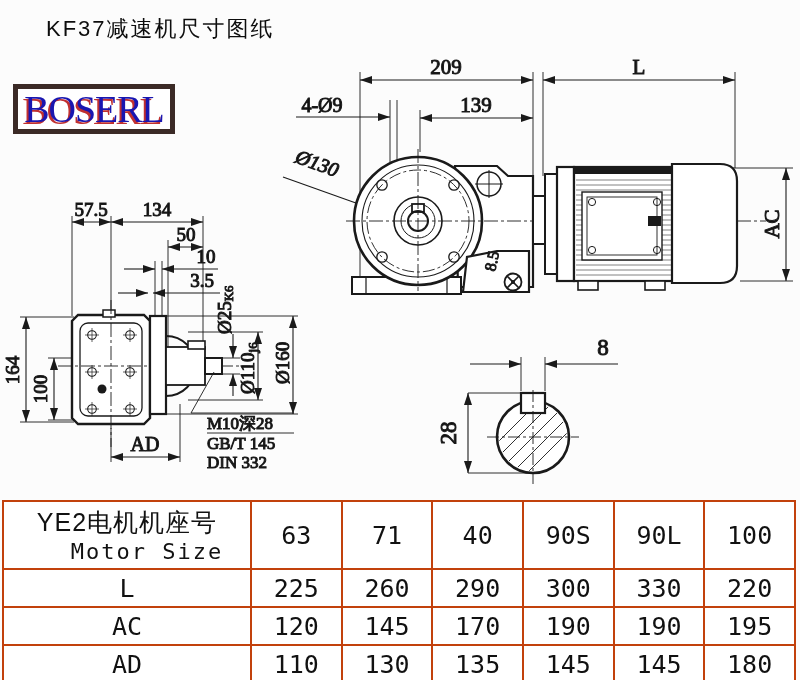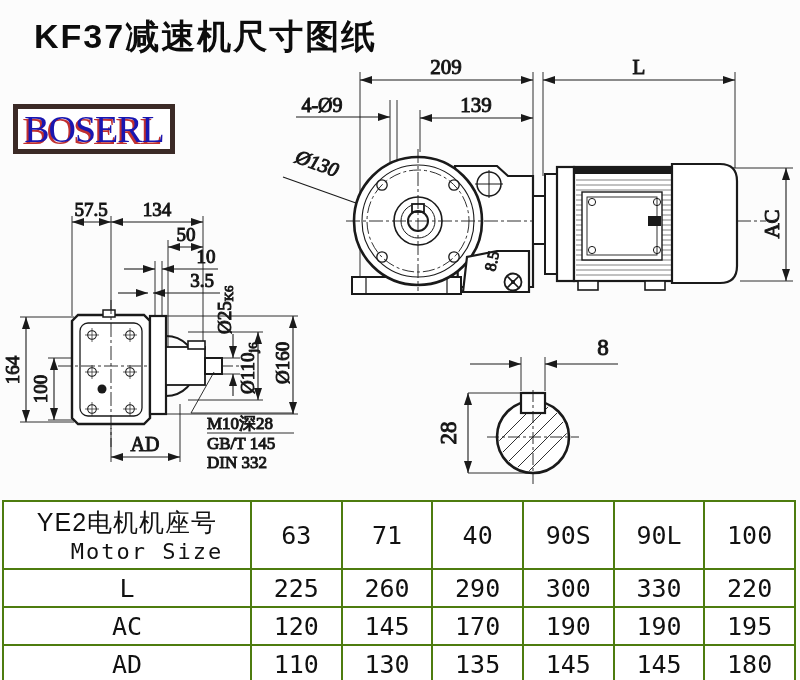--- a/index.html
+++ b/index.html
@@ -1,27 +1,27 @@
 <!DOCTYPE html>
 <html><head>
 <meta charset="utf-8">
 <style>
   html,body{margin:0;padding:0;}
   #stage{position:relative;width:800px;height:680px;background:#fcfcfc;overflow:hidden;
          font-family:"Liberation Sans",sans-serif;color:#111;}
-  #title{position:absolute;left:34px;top:14px;font-size:34px;font-weight:700;letter-spacing:2px;color:#0d0d0d;}
+  #title{position:absolute;left:46px;top:14px;font-size:22px;font-weight:400;letter-spacing:2px;color:#0d0d0d;}
   #logo{position:absolute;left:13px;top:84px;width:152px;height:40px;border:5px solid #3b2a26;
-        background:#fff;display:flex;align-items:center;justify-content:center;margin-top:20px;}
+        background:#fff;display:flex;align-items:center;justify-content:center;}
   #logo span{font-family:"Liberation Serif",serif;font-size:38px;line-height:38px;color:#1a16b0;
         text-shadow:-2px 2px 0 #c03030;letter-spacing:-1px;}
   svg{position:absolute;left:0;top:0;}
   svg text{font-family:"Liberation Serif",serif;fill:#111;}
   
   #spec{position:absolute;left:2px;top:500px;width:794px;border-collapse:collapse;table-layout:fixed;}
-  #spec td{border:2px solid #4d7c0f;text-align:center;vertical-align:middle;background:#fff;
+  #spec td{border:2px solid #c2410c;text-align:center;vertical-align:middle;background:#fff;
         font-family:"DejaVu Sans Mono",monospace;font-size:25px;height:36px;padding:0;}
   #spec tr.hdr td{height:66px;}
   .hdr-zh{font-family:"Liberation Sans",sans-serif;font-size:25px;letter-spacing:1px;}
   .hdr-en{font-family:"DejaVu Sans Mono",monospace;font-size:22px;letter-spacing:2px;padding-left:40px;}
 </style>
 </head>
 <body>
 
 <div id="stage">
 

